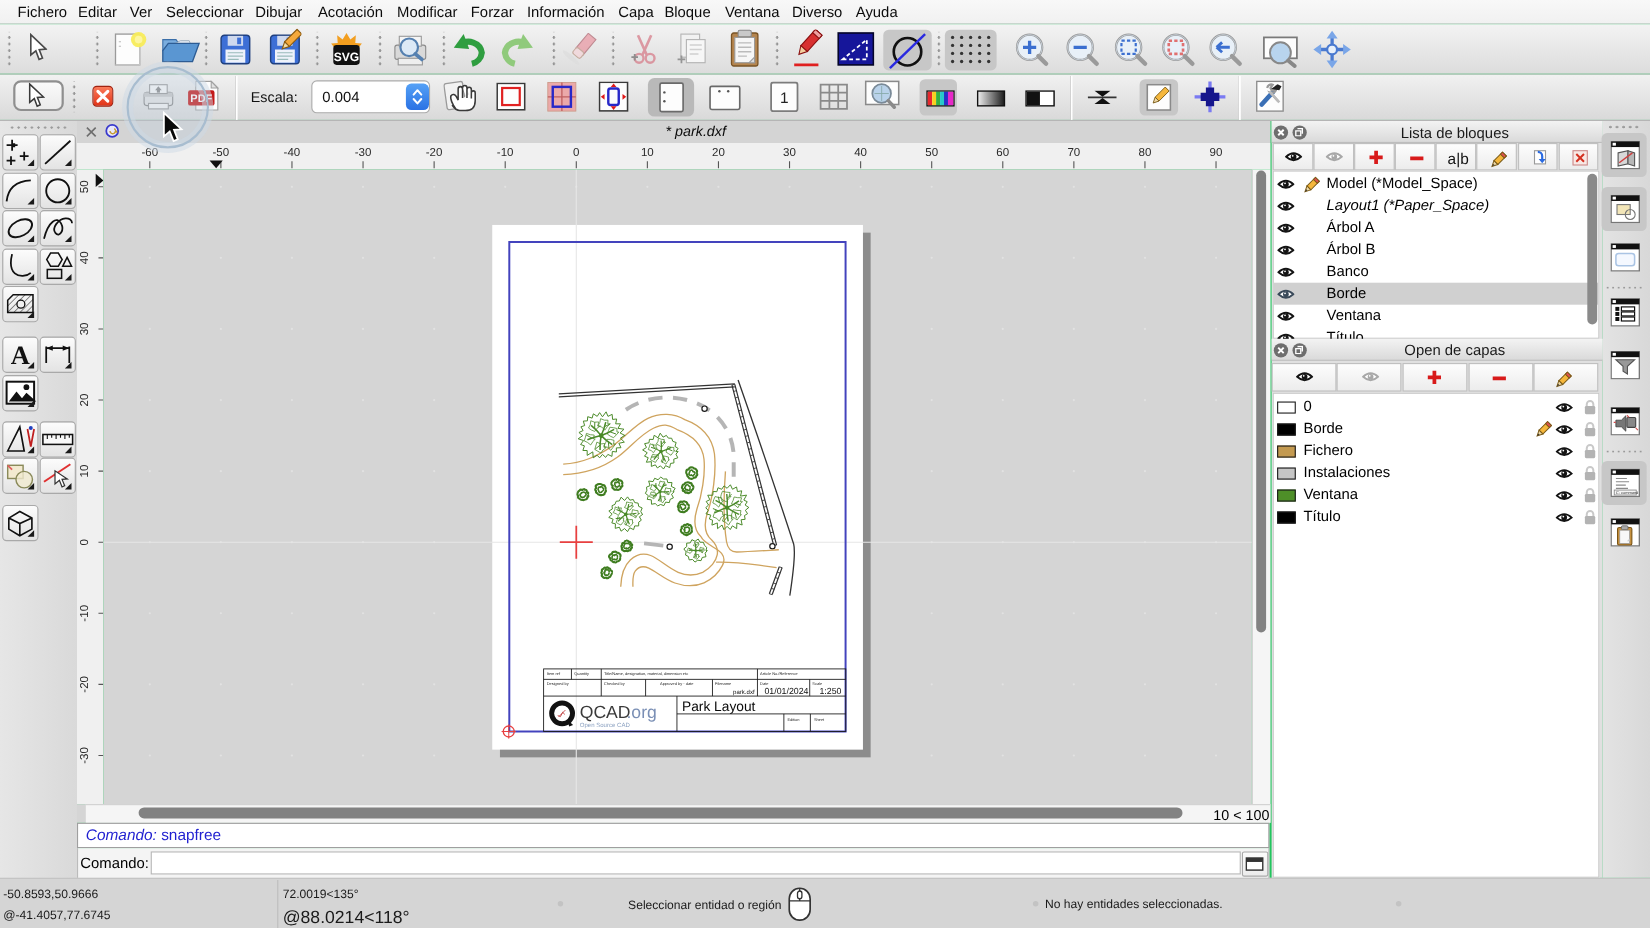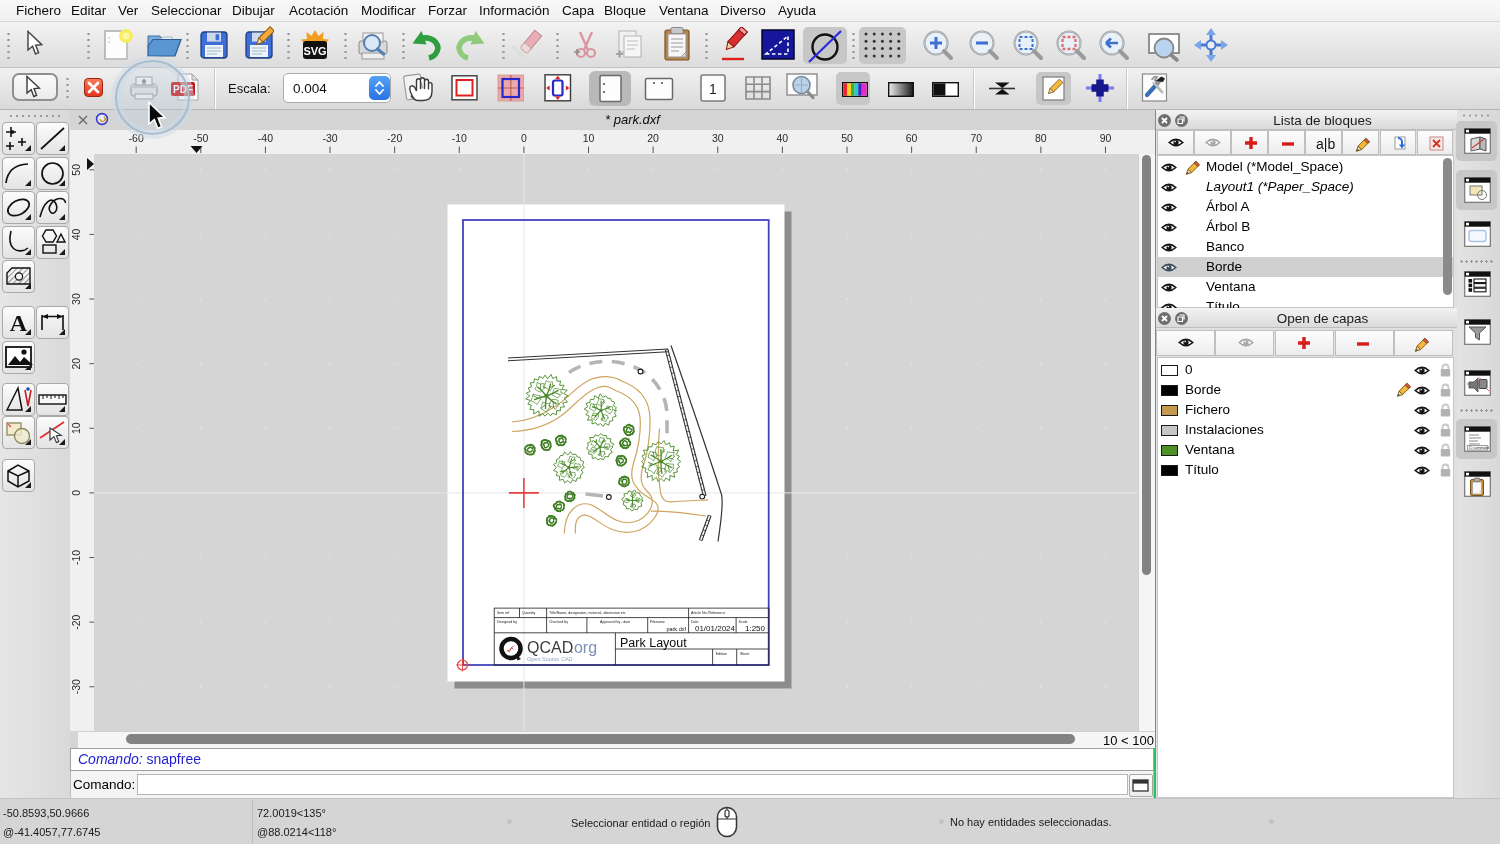--- a/index.html
+++ b/index.html
@@ -890,21 +890,21 @@
     <div class="ab" style="left:1128.5px;top:773.5px;width:24px;height:23px;background:linear-gradient(#fbfbfb,#ececec);border:1px solid #a8a8a8;border-radius:2px;"></div>
     <svg class="ab" style="left:1132px;top:779px;" width="17" height="13" viewBox="0 0 17 13">
       <rect x="1" y="1" width="15" height="11" fill="#fff" stroke="#333" stroke-width="1.3"></rect>
       <rect x="1" y="1" width="15" height="3.6" fill="#333"></rect>
     </svg>
     <div class="ab" style="left:0px;top:798px;width:1500px;height:46px;background:#d5d5d5;border-top:1px solid #c2c2c2;"></div>
     <div class="ab" style="left:3px;top:807px;font-size:11px;color:#1a1a1a;">-50.8593,50.9666</div>
     <div class="ab" style="left:3px;top:826px;font-size:11px;color:#1a1a1a;">@-41.4057,77.6745</div>
     <div class="ab" style="left:252px;top:800px;width:1px;height:44px;background:#bdbdbd;"></div>
     <div class="ab" style="left:257px;top:807px;font-size:11px;color:#1a1a1a;">72.0019&lt;135°</div>
-    <div class="ab" style="left:257px;top:826px;font-size:11px;color:#1a1a1a;">@88.0214&lt;118°</div>
+    <div class="ab" style="left:257px;top:826px;font-size:16px;color:#1a1a1a;">@88.0214&lt;118°</div>
     <div class="ab" style="left:507px;top:819px;width:5px;height:5px;background:#c3c3c3;border-radius:50%;"></div>
     <div class="ab" style="left:939px;top:819px;width:5px;height:5px;background:#c3c3c3;border-radius:50%;"></div>
     <div class="ab" style="left:1269px;top:819px;width:5px;height:5px;background:#c3c3c3;border-radius:50%;"></div>
     <div class="ab" style="left:571px;top:817px;font-size:11px;color:#1a1a1a;">Seleccionar entidad o región</div>
     <svg class="ab" style="left:716px;top:806px;" width="22" height="32" viewBox="0 0 22 32">
       <rect x="1.5" y="1.5" width="19" height="29" rx="9.5" fill="#fff" stroke="#333" stroke-width="1.5"></rect>
  <path d="M11,1.5 V13 M1.5,13 H20.5" stroke="#333" stroke-width="1.2"></path>
  <rect x="9" y="4" width="4" height="7" rx="2" fill="#fff" stroke="#333" stroke-width="1.2"></rect>
     </svg>
     <div class="ab" style="left:950px;top:816px;font-size:11px;color:#1a1a1a;">No hay entidades seleccionadas.</div>

